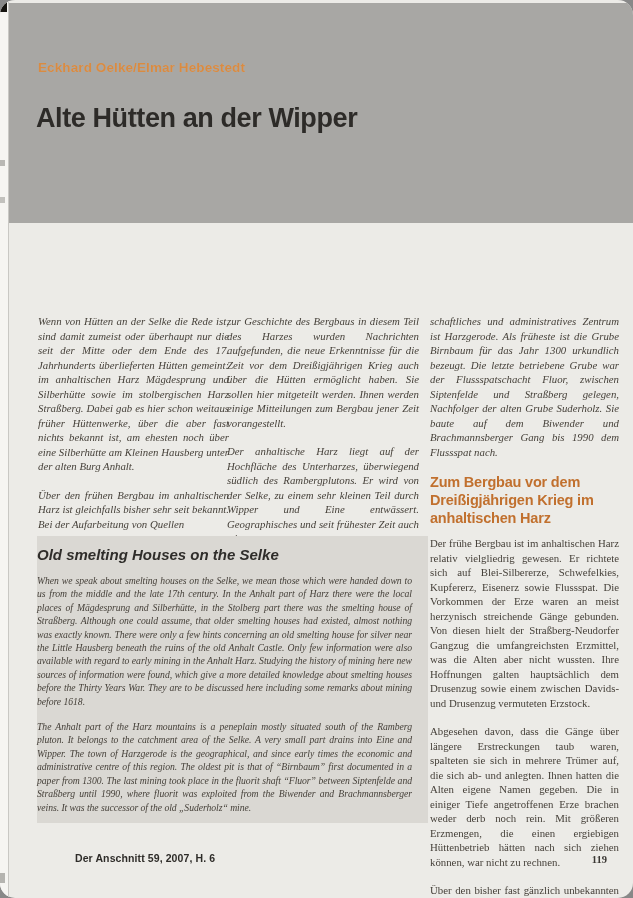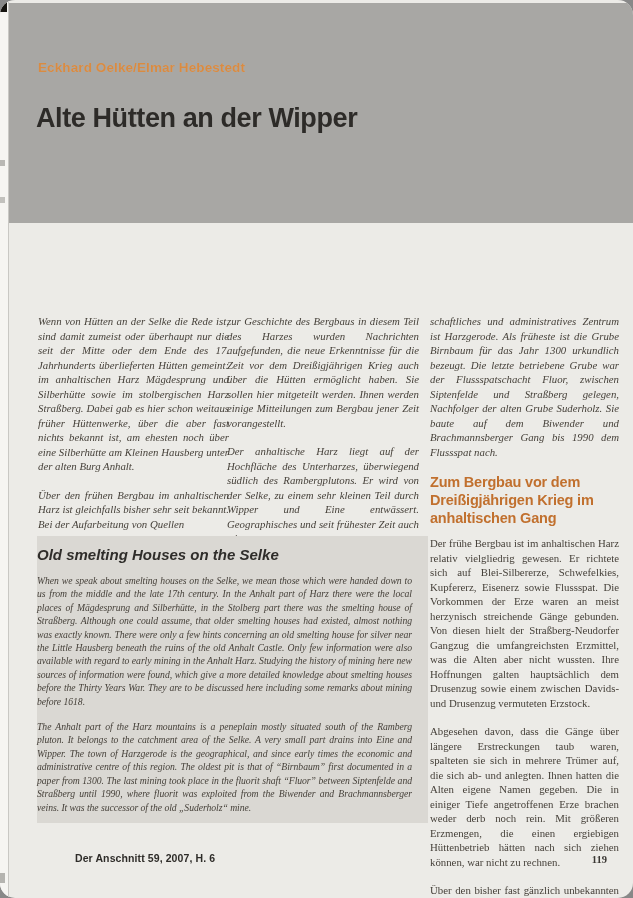--- a/index.html
+++ b/index.html
@@ -121,21 +121,21 @@
     <p>Über den frühen Bergbau im anhaltischen Harz ist gleichfalls bisher sehr seit bekannt. Bei der Aufarbeitung von Quellen</p>
   </div>
 
   <div class="col col2">
     <p>zur Geschichte des Bergbaus in diesem Teil des Harzes wurden Nachrichten aufgefunden, die neue Erkenntnisse für die Zeit vor dem Dreißigjährigen Krieg auch über die Hütten ermöglicht haben. Sie sollen hier mitgeteilt werden. Ihnen werden einige Mitteilungen zum Bergbau jener Zeit vorangestellt.</p>
     <p>Der anhaltische Harz liegt auf der Hochfläche des Unterharzes, überwiegend südlich des Rambergplutons. Er wird von der Selke, zu einem sehr kleinen Teil durch Wipper und Eine entwässert. Geographisches und seit frühester Zeit auch wirt-</p>
   </div>
 
   <div class="col col3">
     <p>schaftliches und administratives Zentrum ist Harzgerode. Als früheste ist die Grube Birnbaum für das Jahr 1300 urkundlich bezeugt. Die letzte betriebene Grube war der Flussspatschacht Fluor, zwischen Siptenfelde und Straßberg gelegen, Nachfolger der alten Grube Suderholz. Sie baute auf dem Biwender und Brachmannsberger Gang bis 1990 dem Flussspat nach.</p>
-    <h2 class="section-heading">Zum Bergbau vor dem Dreißigjährigen Krieg im anhaltischen Gang</h2>
+    <h2 class="section-heading">Zum Bergbau vor dem Dreißigjährigen Krieg im anhaltischen Harz</h2>
     <p class="roman">Der frühe Bergbau ist im anhaltischen Harz relativ vielgliedrig gewesen. Er richtete sich auf Blei-Silbererze, Schwefelkies, Kupfererz, Eisenerz sowie Flussspat. Die Vorkommen der Erze waren an meist herzynisch streichende Gänge gebunden. Von diesen hielt der Straßberg-Neudorfer Gangzug die umfangreichsten Erzmittel, was die Alten aber nicht wussten. Ihre Hoffnungen galten hauptsächlich dem Drusenzug sowie einem zwischen Davids- und Drusenzug vermuteten Erzstock.</p>
     <p class="roman">Abgesehen davon, dass die Gänge über längere Erstreckungen taub waren, spalteten sie sich in mehrere Trümer auf, die sich ab- und anlegten. Ihnen hatten die Alten eigene Namen gegeben. Die in einiger Tiefe angetroffenen Erze brachen weder derb noch rein. Mit größeren Erzmengen, die einen ergiebigen Hüttenbetrieb hätten nach sich ziehen können, war nicht zu rechnen.</p>
     <p class="roman">Über den bisher fast gänzlich unbekannten frühen Bergbau, d. h. für die Zeit vor</p>
   </div>
 
   <div class="abstract">
     <h3>Old smelting Houses on the Selke</h3>
     <p>When we speak about smelting houses on the Selke, we mean those which were handed down to us from the middle and the late 17th century. In the Anhalt part of Harz there were the local places of Mägdesprung and Silberhütte, in the Stolberg part there was the smelting house of Straßberg. Although one could assume, that older smelting houses had existed, almost nothing was exactly known. There were only a few hints concerning an old smelting house for silver near the Little Hausberg beneath the ruins of the old Anhalt Castle. Only few information were also available with regard to early mining in the Anhalt Harz. Studying the history of mining here new sources of information were found, which give a more detailed knowledge about smelting houses before the Thirty Years War. They are to be discussed here including some remarks about mining before 1618.</p>
     <p>The Anhalt part of the Harz mountains is a peneplain mostly situated south of the Ramberg pluton. It belongs to the catchment area of the Selke. A very small part drains into Eine and Wipper. The town of Harzgerode is the geographical, and since early times the economic and administrative centre of this region. The oldest pit is that of “Birnbaum” first documented in a paper from 1300. The last mining took place in the fluorit shaft “Fluor” between Siptenfelde and Straßberg until 1990, where fluorit was exploited from the Biwender and Brachmannsberger veins. It was the successor of the old „Suderholz“ mine.</p>
   </div>

